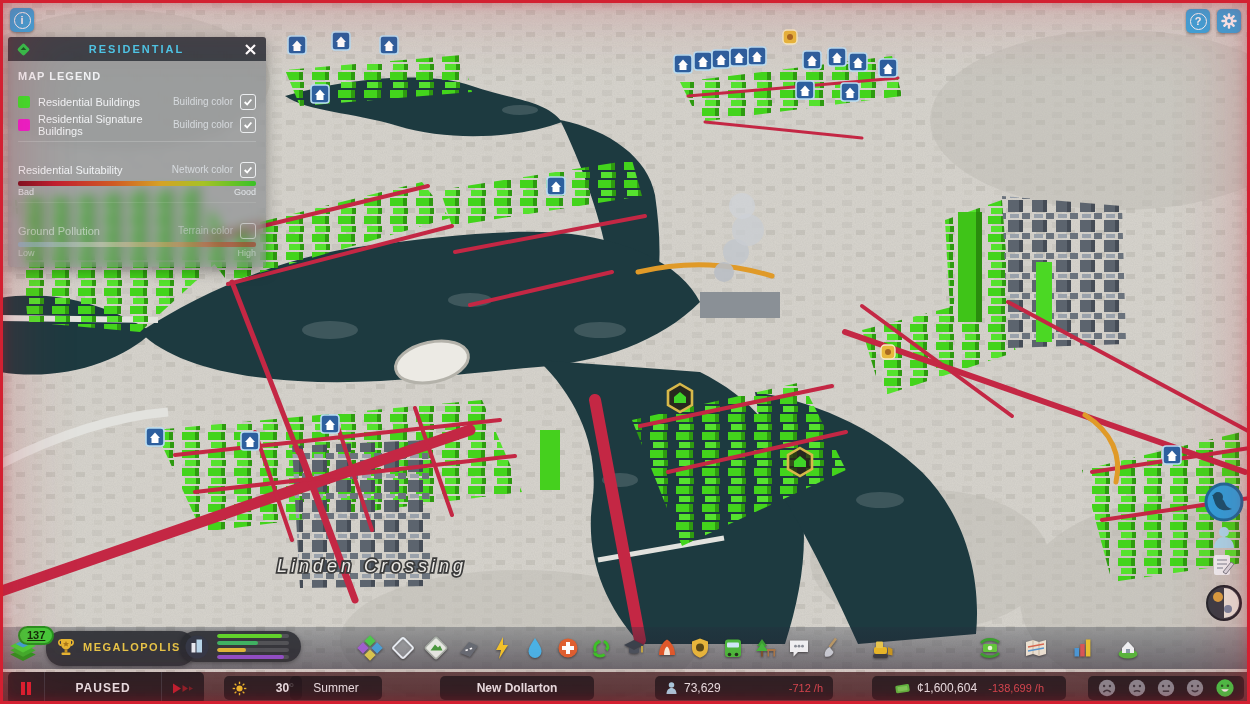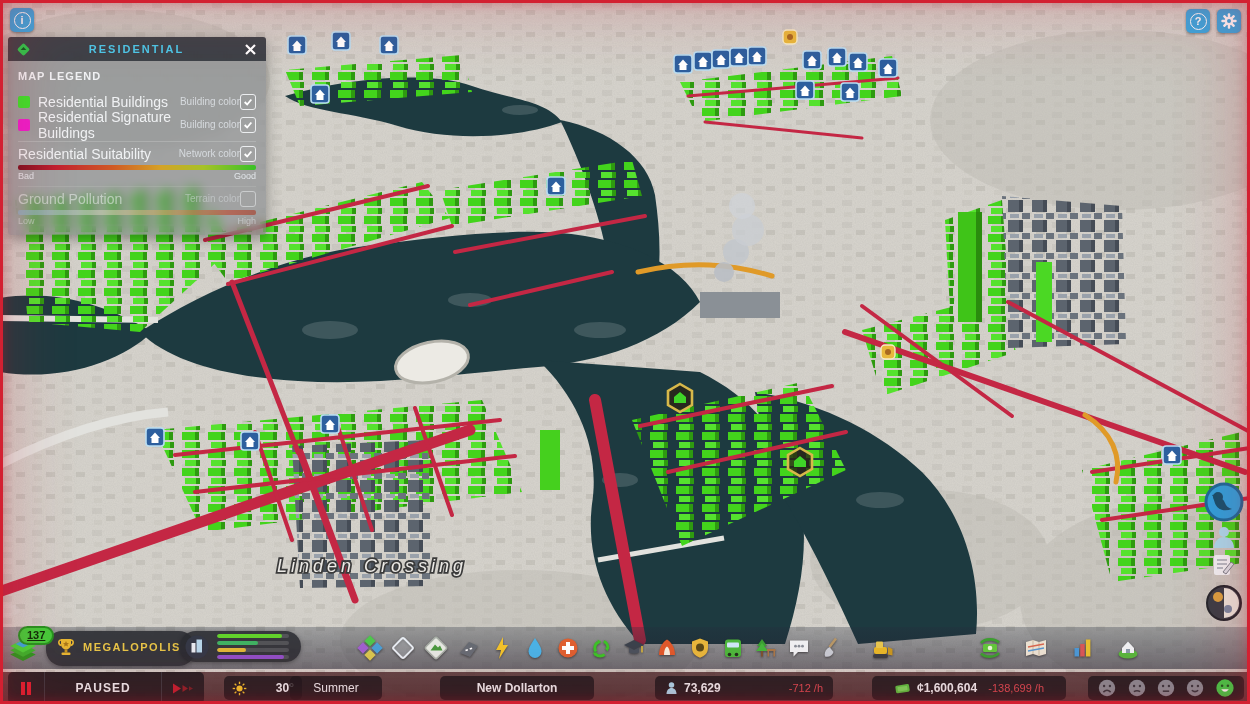--- a/index.html
+++ b/index.html
@@ -26,27 +26,27 @@
     border-radius:3px;box-shadow:0 4px 14px rgba(0,0,0,.35);color:#f0f2f4;}
   .panel-header{height:24px;background:rgba(34,40,48,.78);display:flex;align-items:center;
     padding:0 8px;border-radius:3px 3px 0 0;}
   .panel-title{flex:1;text-align:center;color:#4cc8e8;font-size:11px;font-weight:bold;
     letter-spacing:2px;}
   .panel-close{width:16px;height:16px;cursor:pointer;display:flex;align-items:center;justify-content:center;}
   .panel-body{padding:6px 10px 9px 10px;}
   .legend-title{font-size:11px;font-weight:bold;letter-spacing:1px;margin:3px 0 8px 0;}
   .lrow{display:flex;align-items:center;height:23px;}
   .lrow .swatch{width:12px;height:12px;border-radius:2px;margin-right:8px;flex:0 0 auto;}
-  .lrow .lbl{flex:1;font-size:14px;}
-  .lrow .mode{font-size:10px;color:#d6dade;}
+  .lrow .lbl{flex:1;font-size:11px;}
+  .lrow .mode{font-size:10px;color:#d6dade;margin-right:7px;}
   .cb{width:14px;height:14px;border:1.5px solid #eceef0;border-radius:3px;flex:0 0 auto;
       display:flex;align-items:center;justify-content:center;cursor:pointer;}
   .cb svg{opacity:0;}
   .cb.checked svg{opacity:1;}
-  .sect{border-top:1px solid rgba(255,255,255,.18);margin-top:5px;padding-top:2px;}
+  .sect{border-top:1px solid rgba(255,255,255,.18);margin-top:5px;padding-top:18px;}
   .scale-bar{height:5px;border-radius:2px;margin:2px 0 1px 0;}
   .scale-suit{background:linear-gradient(90deg,#7c1120 0%,#c22030 16%,#d05a24 40%,#d5a226 60%,#a6c226 78%,#38c226 100%);}
   .scale-poll{background:linear-gradient(90deg,#8cb4d4 0%,#d6d2c0 35%,#d6a25c 62%,#c23c1e 88%,#a82c16 100%);}
   .scale-caps{display:flex;justify-content:space-between;font-size:9px;color:#e2e6ea;}
   .muted{opacity:.55;}
   
   .dock{position:absolute;left:0;top:627px;width:1250px;height:42px;z-index:20;
     background:linear-gradient(rgba(40,48,64,.30),rgba(28,34,48,.55));}
   .dock-icons{position:absolute;left:357px;top:8px;display:flex;align-items:center;}
   .di{width:26px;height:26px;margin-right:7px;cursor:pointer;flex:0 0 auto;
@@ -79,21 +79,21 @@
   .time-ctl{left:8px;display:flex;gap:0;background:none;}
   .tc-seg{background:rgba(24,24,28,.80);height:32px;display:flex;align-items:center;justify-content:center;}
   .tc-pause{width:36px;border-radius:5px 0 0 5px;cursor:pointer;}
   .tc-label{width:116px;font-weight:bold;letter-spacing:1px;border-left:1px solid #3a3a40;border-right:1px solid #3a3a40;justify-content:center;}
   .tc-step{width:42px;border-radius:0 5px 5px 0;cursor:pointer;}
   .sb-temp{left:224px;width:62px;padding:0 8px;justify-content:space-between;cursor:pointer;font-weight:bold;}
   .sb-season{left:290px;width:92px;justify-content:center;cursor:pointer;}
   .sb-city{left:440px;width:154px;justify-content:center;font-weight:bold;cursor:pointer;}
   .sb-pop{left:655px;width:158px;padding:0 10px;cursor:pointer;}
   .sb-money{left:872px;width:150px;padding:0 22px;cursor:pointer;}
-  .sb-val{font-weight:bold;margin-left:6px;}
+  .sb-val{font-weight:normal;margin-left:6px;}
   .sb-trend{margin-left:auto;color:#d84a52;font-size:11px;}
   .sb-faces{left:1088px;width:156px;justify-content:space-evenly;cursor:pointer;}
   .face{width:20px;height:20px;}
 </style>
 </head>
 <body>
 
 <div class="stage">
 
   <svg class="map" viewBox="0 0 1250 704" preserveAspectRatio="none">

